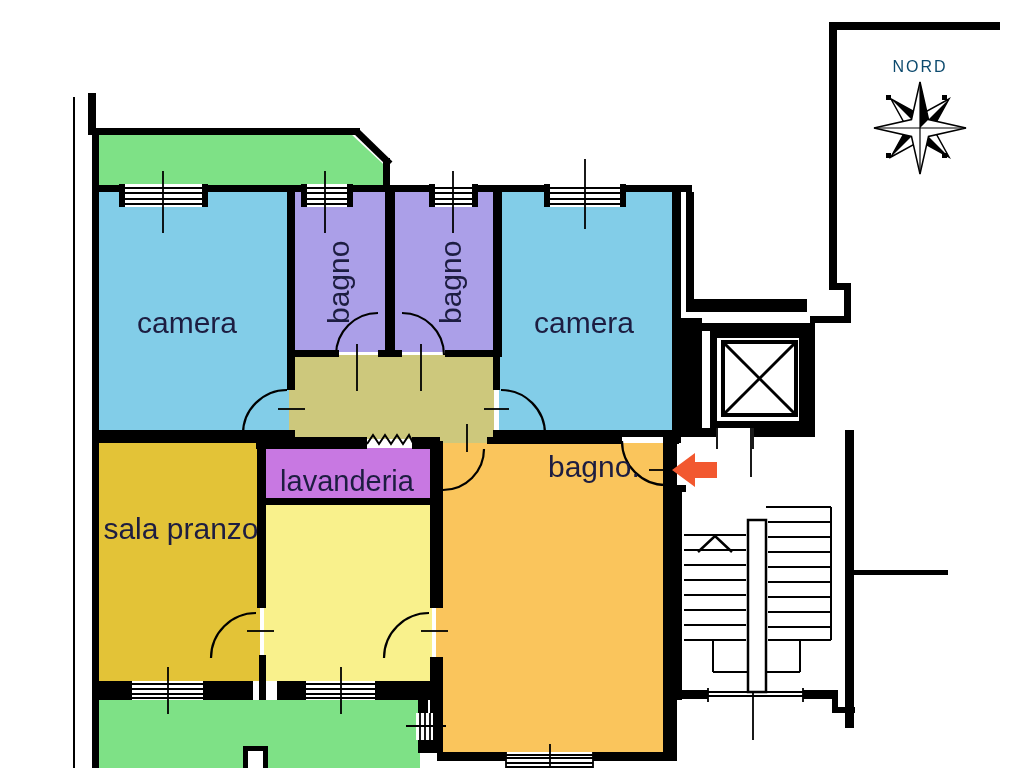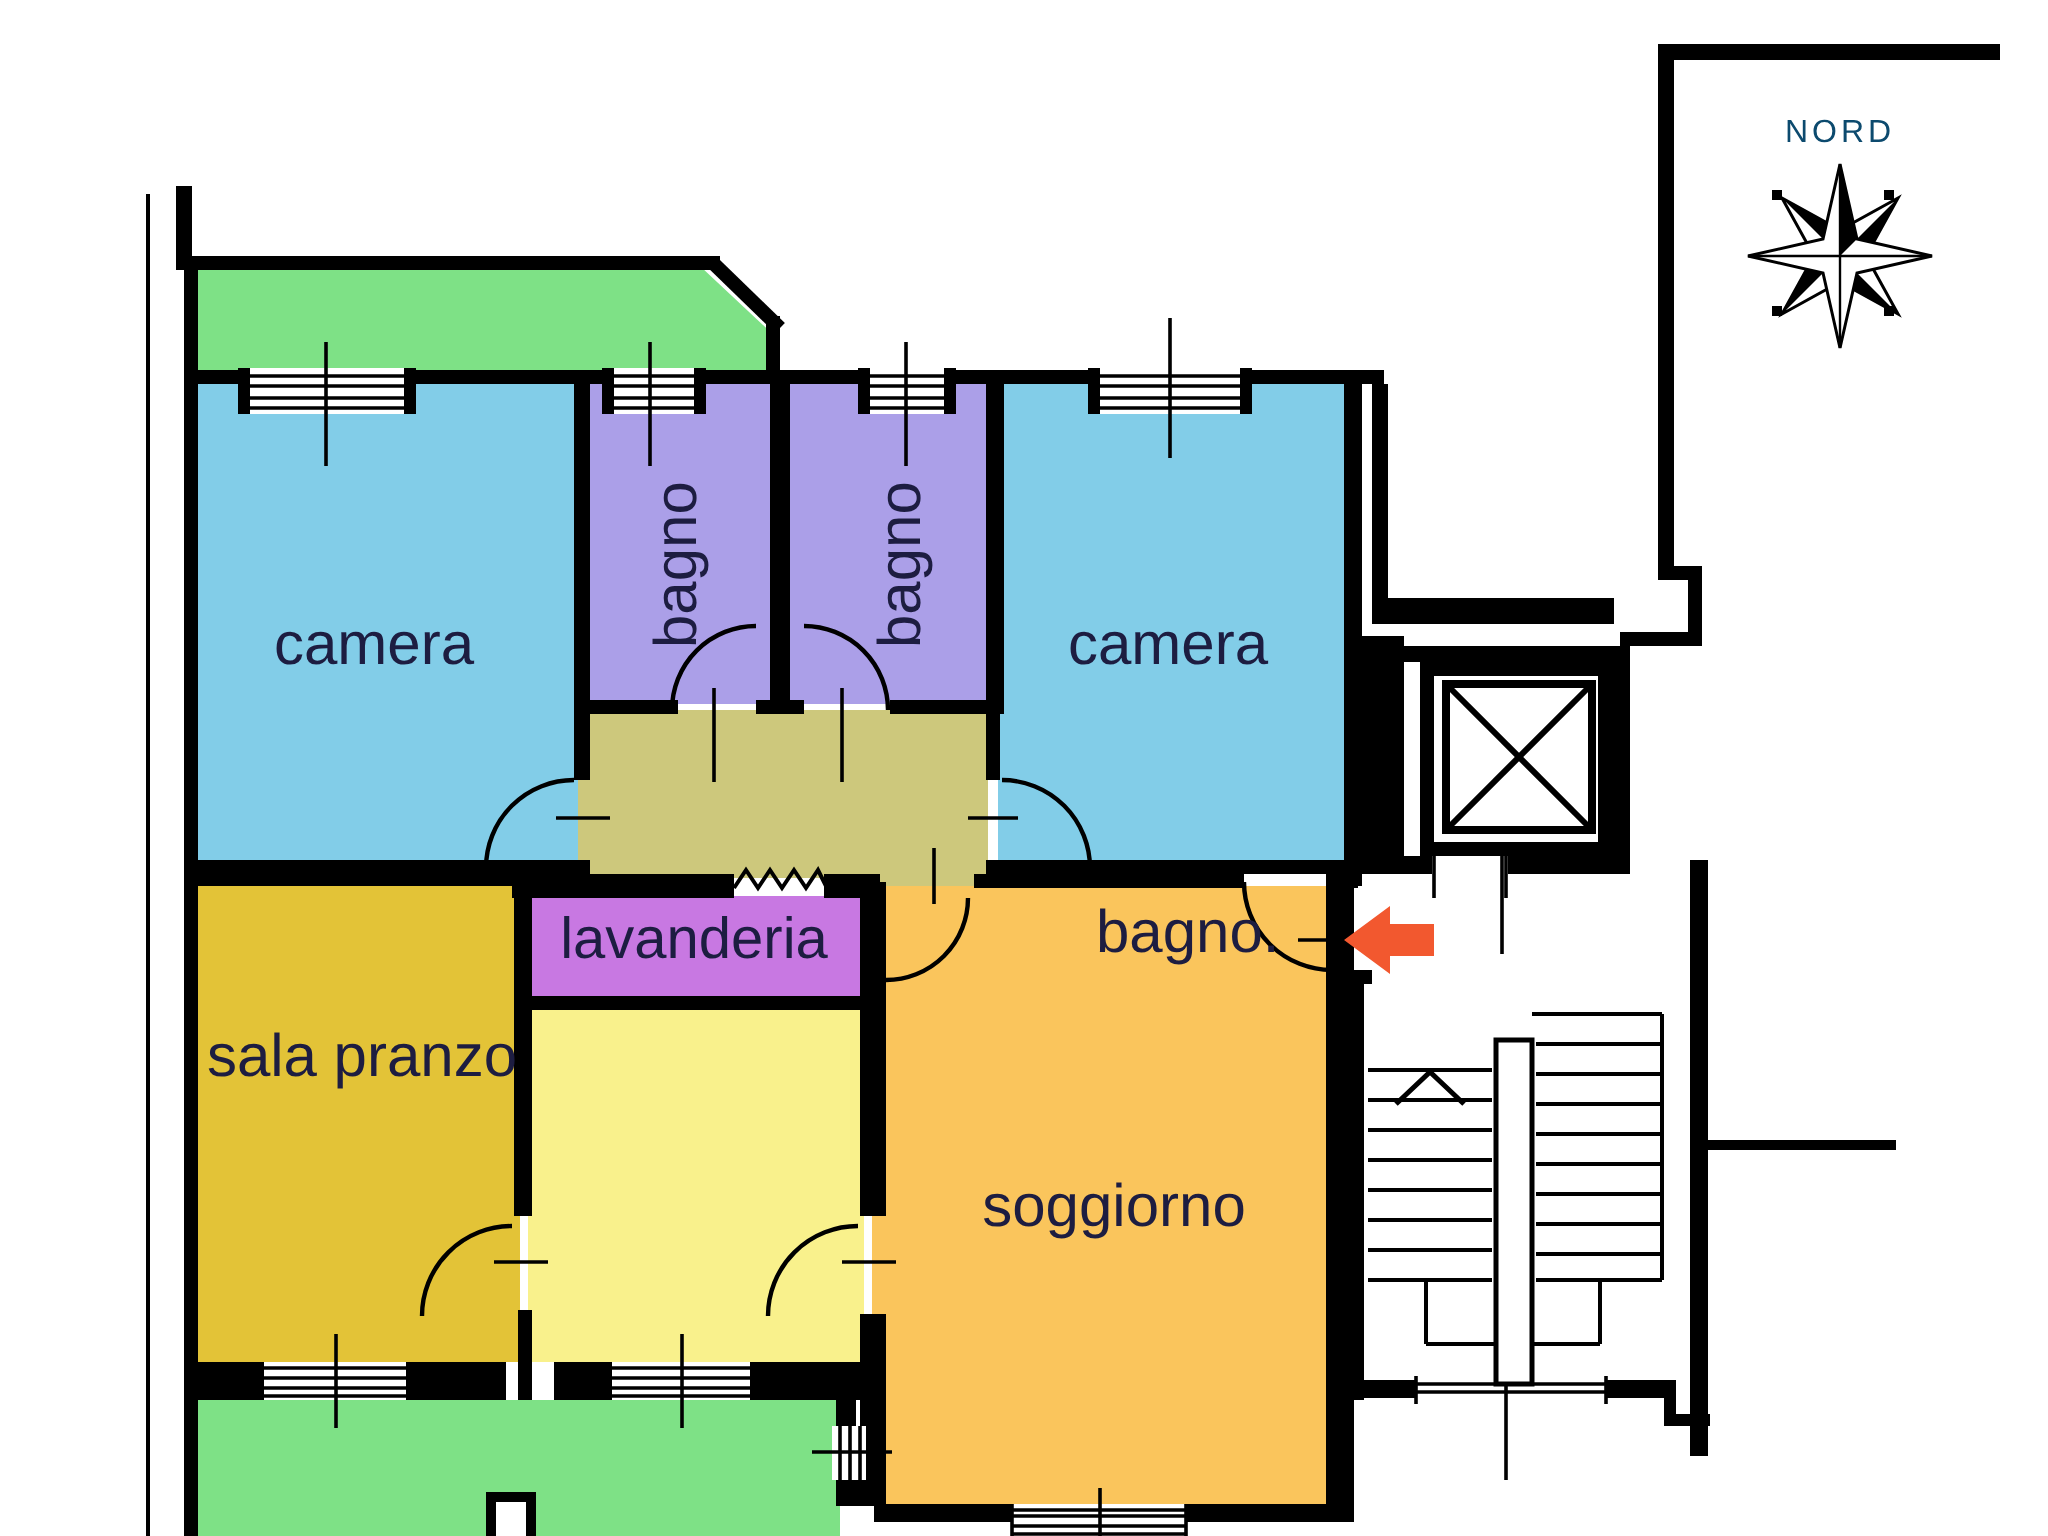--- a/index.html
+++ b/index.html
@@ -260,18 +260,17 @@
       <rect x="886" y="95" width="5" height="5" fill="#000"></rect>
       <rect x="942" y="153" width="5" height="5" fill="#000"></rect>
       <rect x="886" y="153" width="5" height="5" fill="#000"></rect>
     </g>
   </svg>
 
   <div class="lbl" style="left:107px;top:305px;width:160px;">camera</div>
   <div class="vlbl" style="left:322px;top:224px;height:116px;">bagno</div>
   <div class="vlbl" style="left:434px;top:224px;height:116px;">bagno</div>
   <div class="lbl" style="left:504px;top:305px;width:160px;">camera</div>
-  <div class="lbl" style="left:267px;top:453px;width:160px;font-size:29px;">lavanderia</div>
+  <div class="lbl" style="left:267px;top:464px;width:160px;font-size:29px;">lavanderia</div>
   <div class="lbl" style="left:100px;top:506px;width:162px;line-height:1.55;">sala pranzo</div>
-  <div class="lbl" style="left:477px;top:586px;width:160px;">soggiorno</div>
   <div class="lbl" style="left:548px;top:449px;width:80px;">bagno.</div>
   <div class="lbl small" style="left:890px;top:57px;width:60px;">NORD</div>
 </div>
 
 </body></html>

